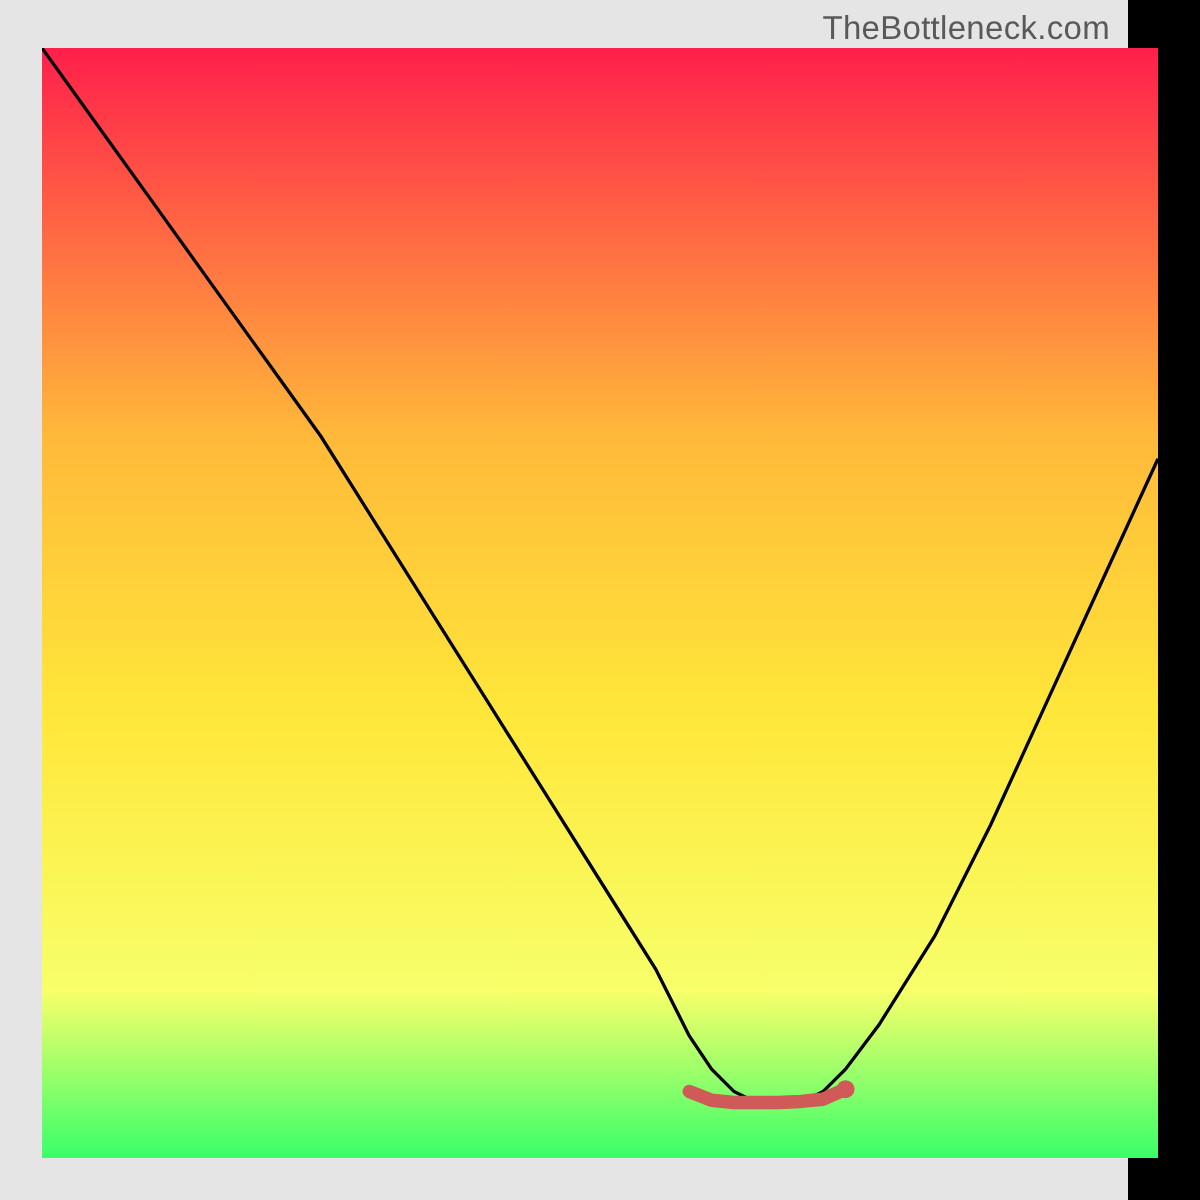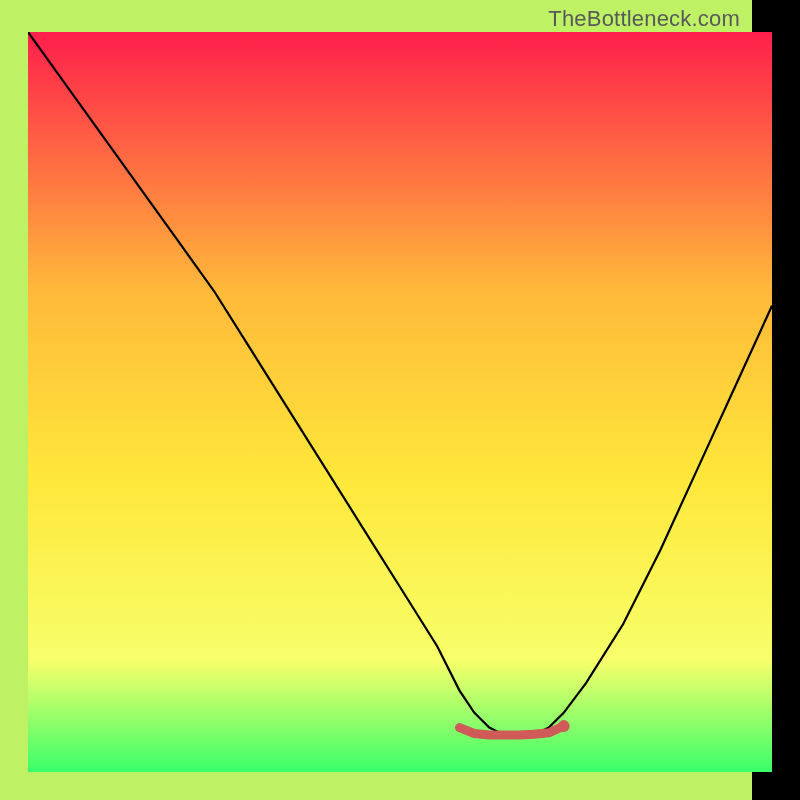--- a/index.html
+++ b/index.html
@@ -7,21 +7,21 @@
     padding: 0;
     width: 800px;
     height: 800px;
     background: #000;
     overflow: hidden;
   }
   .outer {
     position: relative;
     width: 752px;
     height: 800px;
-    background: #bef264;
+    background: #e5e5e5;
   }
   .watermark {
     position: absolute;
     top: 6px;
     right: 12px;
     font-family: Arial, Helvetica, sans-serif;
     font-size: 22px;
     color: #58595b;
     font-weight: 500;
     letter-spacing: 0.2px;

